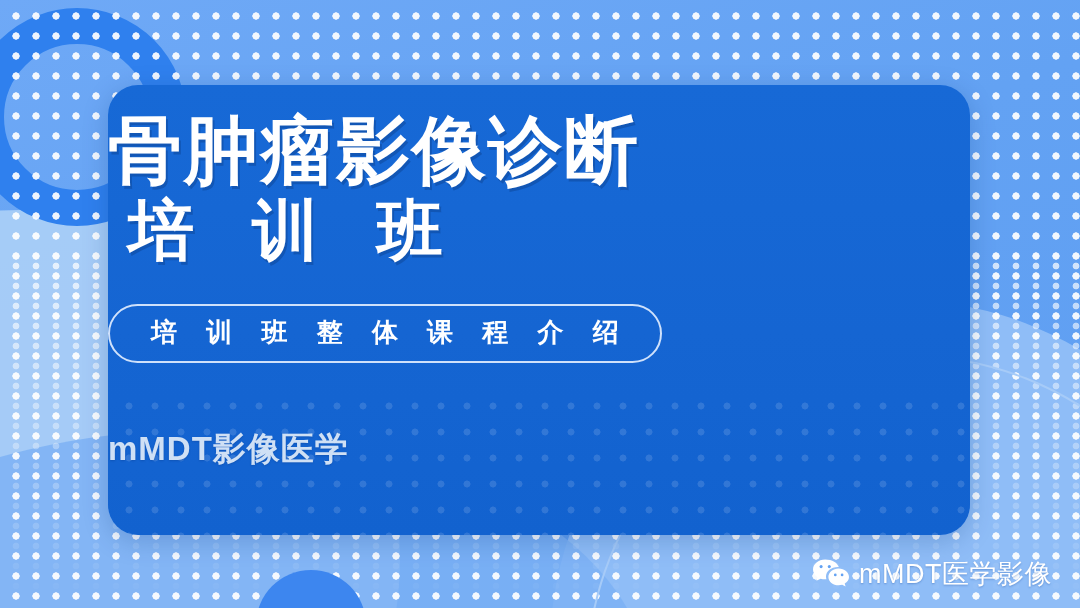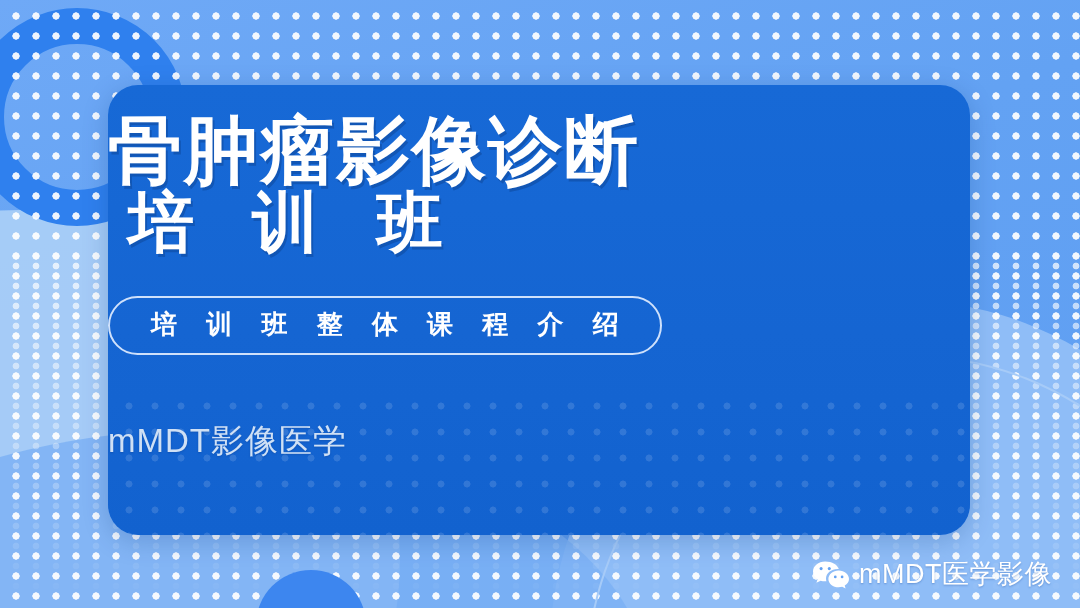--- a/index.html
+++ b/index.html
@@ -140,21 +140,21 @@
     margin-top: 28px;
     font-size: 74px;
     line-height: 1.02;
     font-weight: 700;
     color: #ffffff;
     letter-spacing: 2px;
     text-shadow: 2px 3px 0 rgba(8,45,110,.30);
     white-space: nowrap;
   }
   .title-sub {
-    margin-top: 0;
+    margin-top: 8px;
     font-size: 66px;
     line-height: 1.05;
     font-weight: 700;
     color: #ffffff;
     letter-spacing: 20px;
     text-indent: 20px;
     text-shadow: 2px 3px 0 rgba(8,45,110,.30);
     white-space: nowrap;
   }
 
@@ -167,34 +167,34 @@
     font-size: 26px;
     font-weight: 700;
     letter-spacing: 11px;
     text-indent: 11px;
     white-space: nowrap;
   }
 
   .brand {
     margin-top: 64px;
     font-size: 33px;
-    font-weight: 400;
+    font-weight: 700;
     color: #cfe0f5;
     letter-spacing: 1px;
     white-space: nowrap;
     text-shadow: 0 1px 2px rgba(8,45,110,.25);
   }
 
   
   .watermark {
     position: absolute;
     right: 28px;
     bottom: 16px;
     display: flex;
-    align-items: flex-end;
+    align-items: center;
     gap: 9px;
     z-index: 6;
   }
   .wm-text {
     font-size: 27px;
     font-weight: 400;
     color: #ffffff;
     letter-spacing: .5px;
     white-space: nowrap;
     text-shadow: 0 1px 2px rgba(20,70,150,.35);

